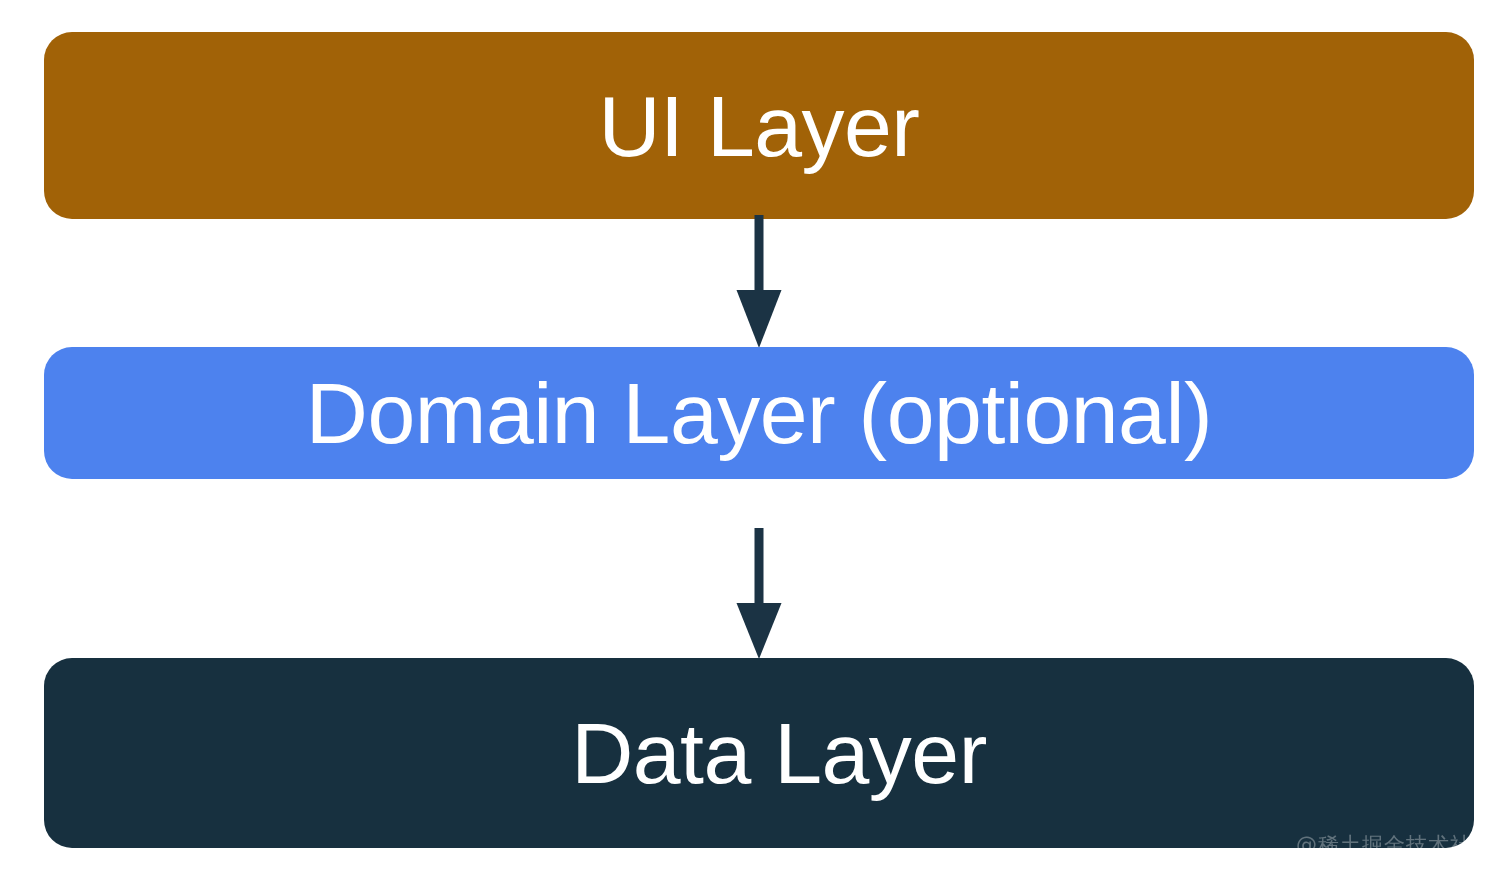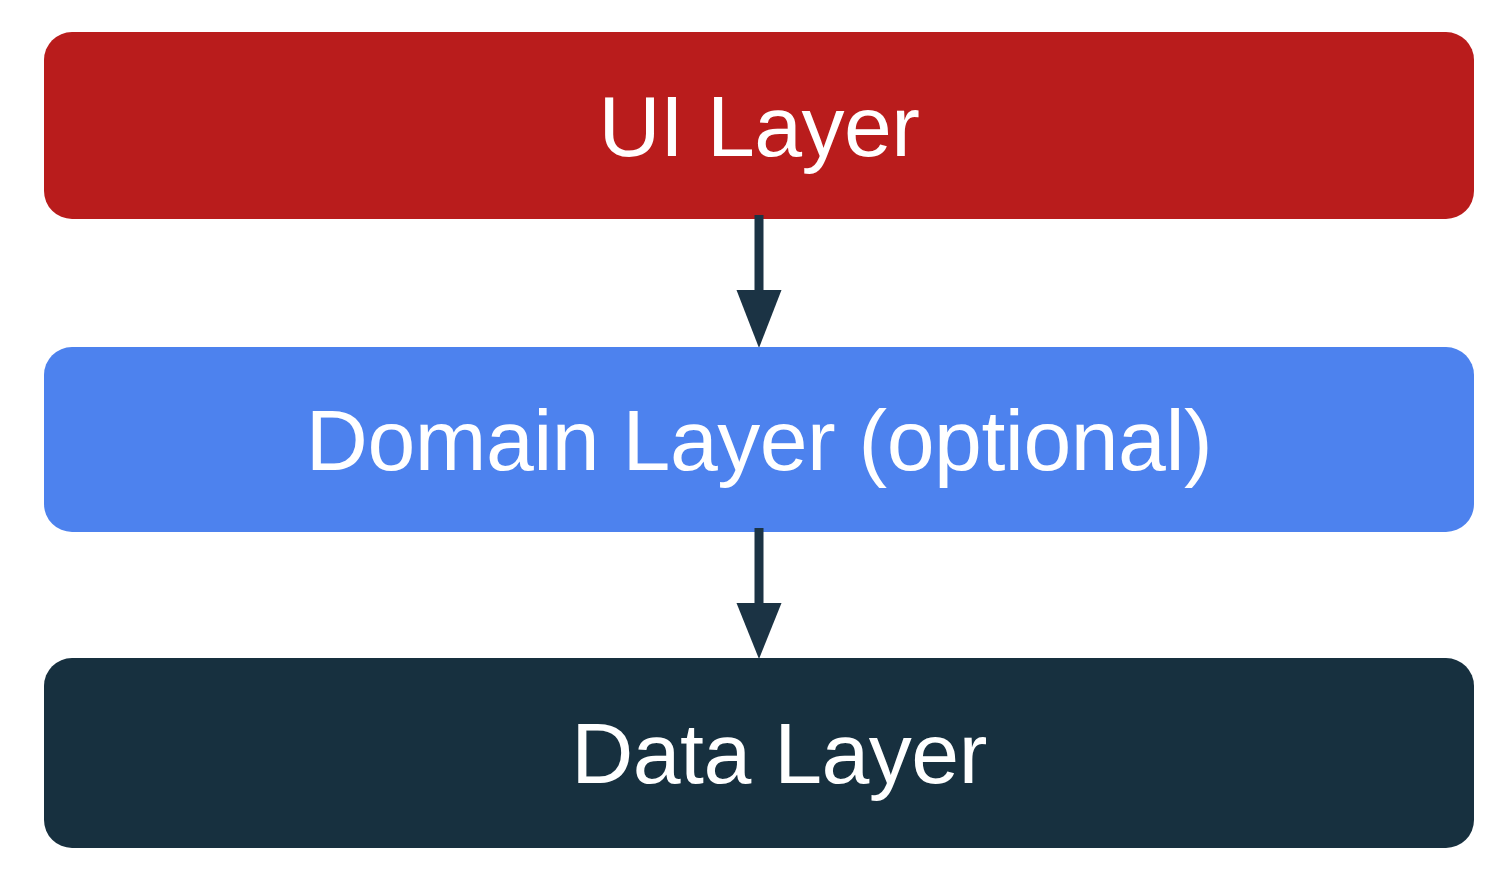--- a/index.html
+++ b/index.html
@@ -41,21 +41,21 @@
   }
 
   #box-ui {
     top: 32px;
     height: 187px;
   }
   #box-ui .layer-label { font-size: 86px; }
 
   #box-domain {
     top: 347px;
-    height: 185px;
+    height: 132px;
   }
   #box-domain .layer-label { font-size: 86px; }
 
   #box-data {
     top: 658px;
     height: 190px;
     padding-left: 40px;
   }
   #box-data .layer-label { font-size: 86px; }
 
@@ -80,21 +80,21 @@
     color: rgba(255, 255, 255, 0.32);
     white-space: nowrap;
     user-select: none;
   }
 </style>
 </head>
 <body>
 
 <div id="canvas">
 
-  <div class="layer-box" id="box-ui" style="background-color: #b91c1c; text-align: center;">
+  <div class="layer-box" id="box-ui" style="background-color: #a16207; text-align: center;">
     <span class="layer-label" style="color: rgb(255, 255, 255);">UI Layer</span>
   </div>
 
   <div class="arrow" id="arrow-ui-to-domain">
     <svg viewBox="0 0 90 136" preserveAspectRatio="none">
       <rect x="40.5" y="0" width="9" height="78" fill="#1b3344"></rect>
       <polygon points="22.5,75 67.5,75 45,133" fill="#1b3344"></polygon>
     </svg>
   </div>
 
@@ -106,14 +106,15 @@
     <svg viewBox="0 0 90 134" preserveAspectRatio="none">
       <rect x="40.5" y="0" width="9" height="78" fill="#1b3344"></rect>
       <polygon points="22.5,75 67.5,75 45,131" fill="#1b3344"></polygon>
     </svg>
   </div>
 
   <div class="layer-box" id="box-data" style="background-color: rgb(23, 48, 63);">
     <span class="layer-label" style="color: rgb(255, 255, 255);">Data Layer</span>
   </div>
 
+  <div id="watermark" style="color: rgba(255, 255, 255, 0.32);">@稀土掘金技术社区</div>
 
 </div>
 
 </body></html>

